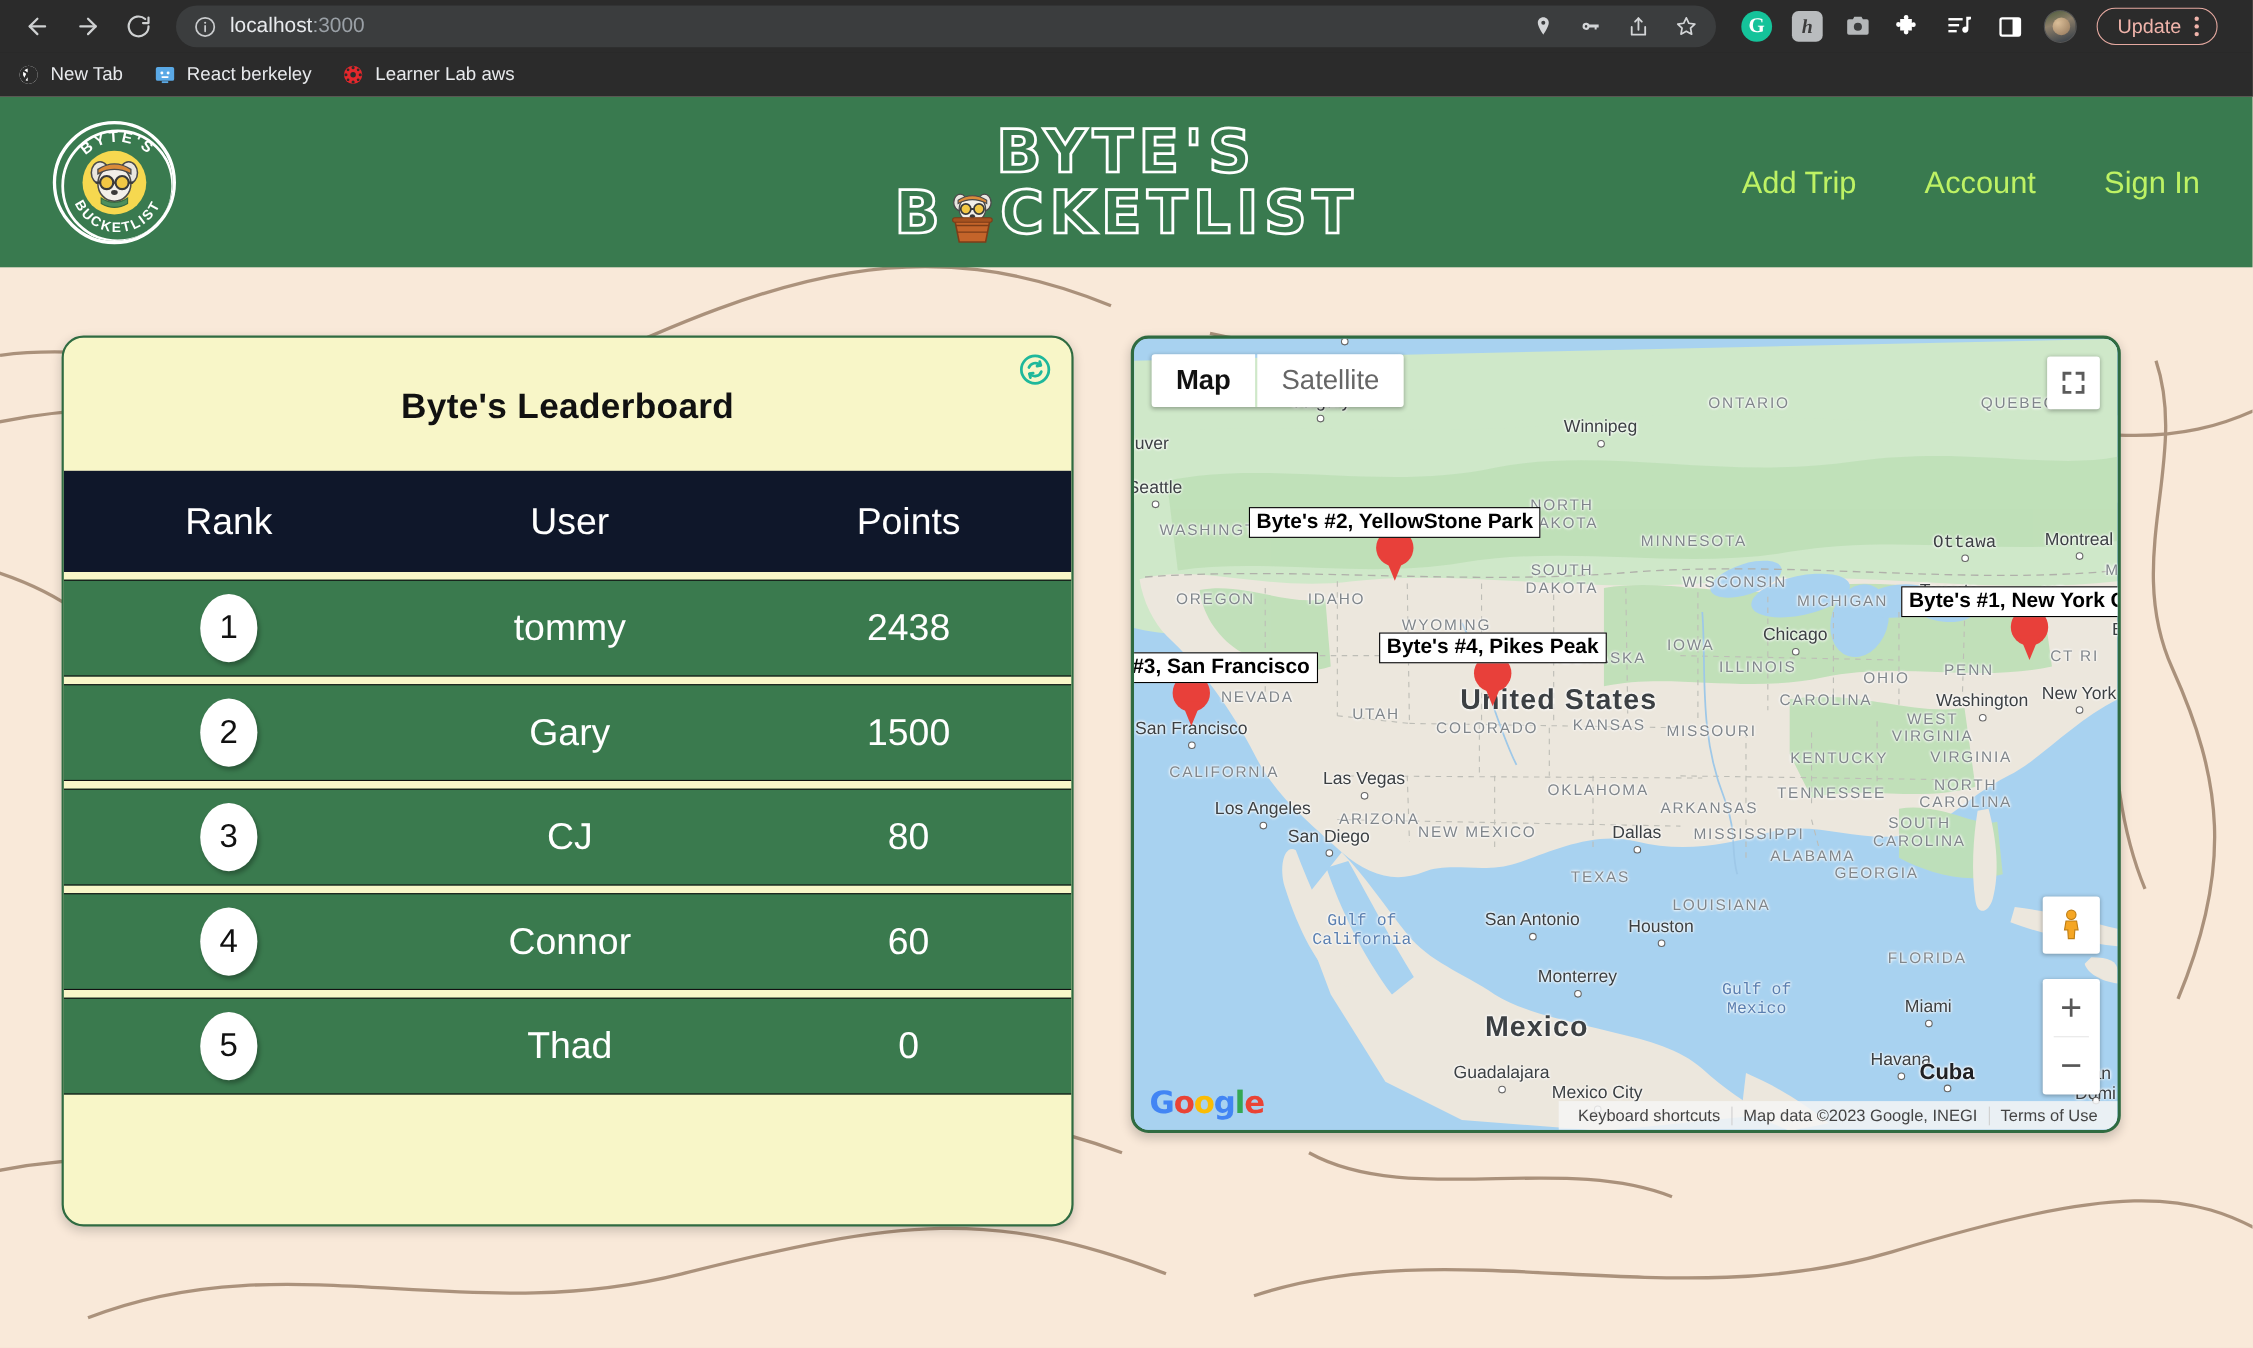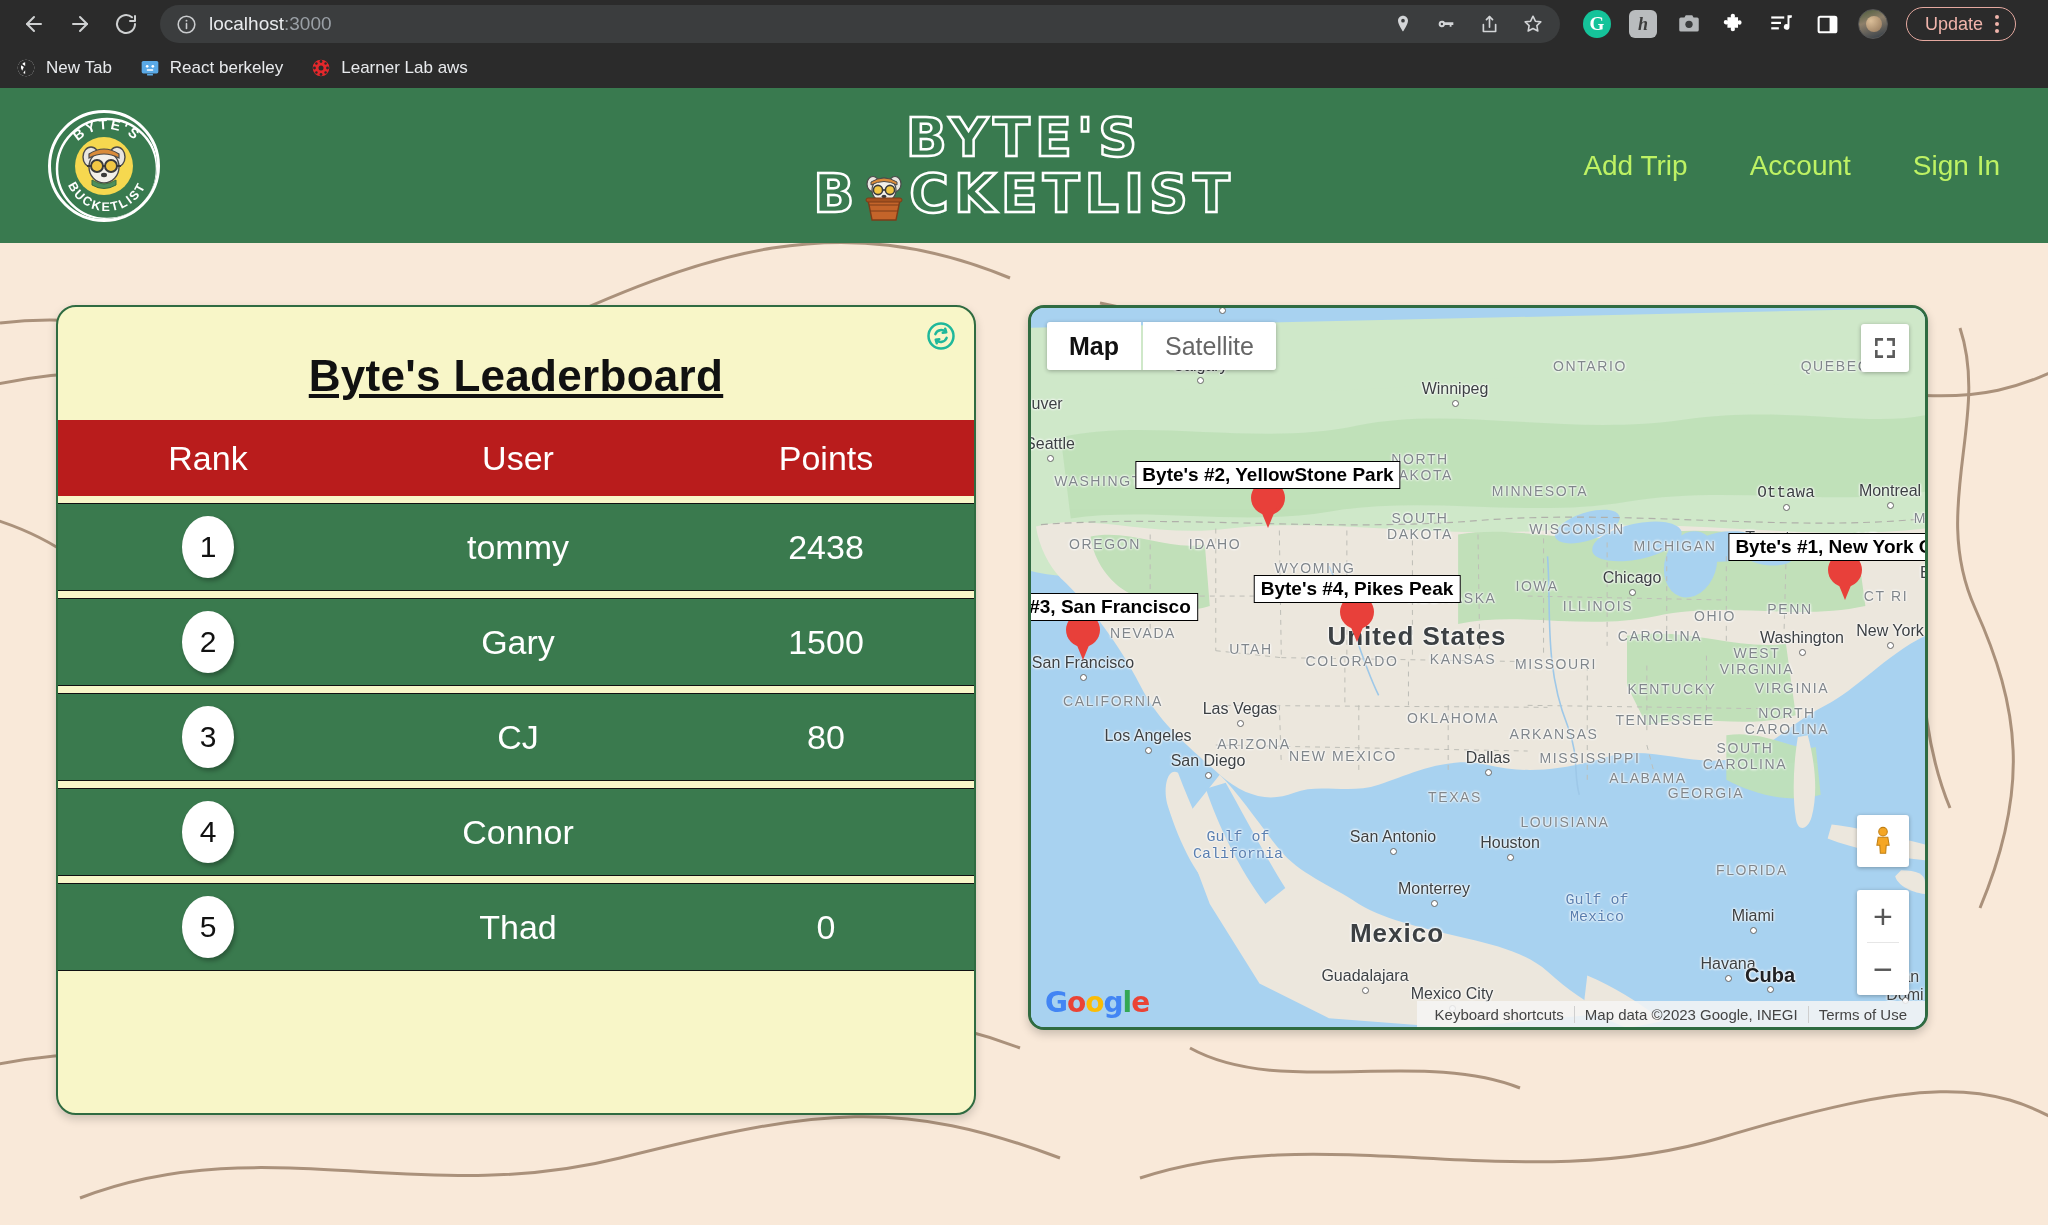--- a/index.html
+++ b/index.html
@@ -135,25 +135,25 @@
     width: 920px; height: 810px;
     background: #f8f6c8; border: 2px solid #2f6b41;
     border-radius: 20px; box-shadow: 0 4px 10px rgba(0,0,0,.18);
     position: relative; overflow: hidden;
   }
   #refresh-icon {
     position: absolute; top: 14px; right: 18px;
     width: 30px; height: 30px; color: #1fb89b;
   }
   #lb-title {
-    text-align: center; font-size: 44px; font-weight: bold;
-    color: #111; padding-top: 44px; letter-spacing: .3px; text-decoration: underline;
+    text-align: center; font-size: 32px; font-weight: bold;
+    color: #111; padding-top: 44px; letter-spacing: .3px;
   }
   #lb-head {
-    margin-top: 19px; height: 76px; background: #b91c1c;
+    margin-top: 40px; height: 92px; background: #0f172a;
     display: flex; align-items: center; color: #fff; font-size: 34px;
   }
   #lb-head .c1 { width: 300px; text-align: center; }
   #lb-head .c2 { width: 320px; text-align: center; }
   #lb-head .c3 { flex: 1; text-align: center; }
   .lb-row {
     margin-top: 7px; height: 88px; background: #3a7a4e;
     display: flex; align-items: center; color: #fff; font-size: 34px;
     border-top: 1px solid #111; border-bottom: 1px solid #111;
   }
@@ -532,20 +532,21 @@
             <div class="rank-badge">3</div>
           </div>
         <div class="user-cell">CJ</div>
         <div class="pts-cell">80</div>
       </div>
       <div class="lb-row">
         <div class="rank-cell">
             <div class="rank-badge">4</div>
           </div>
         <div class="user-cell">Connor</div>
+        <div class="pts-cell">60</div>
       </div>
       <div class="lb-row">
         <div class="rank-cell">
             <div class="rank-badge">5</div>
           </div>
         <div class="user-cell">Thad</div>
         <div class="pts-cell">0</div>
       </div>
     </section>
 

